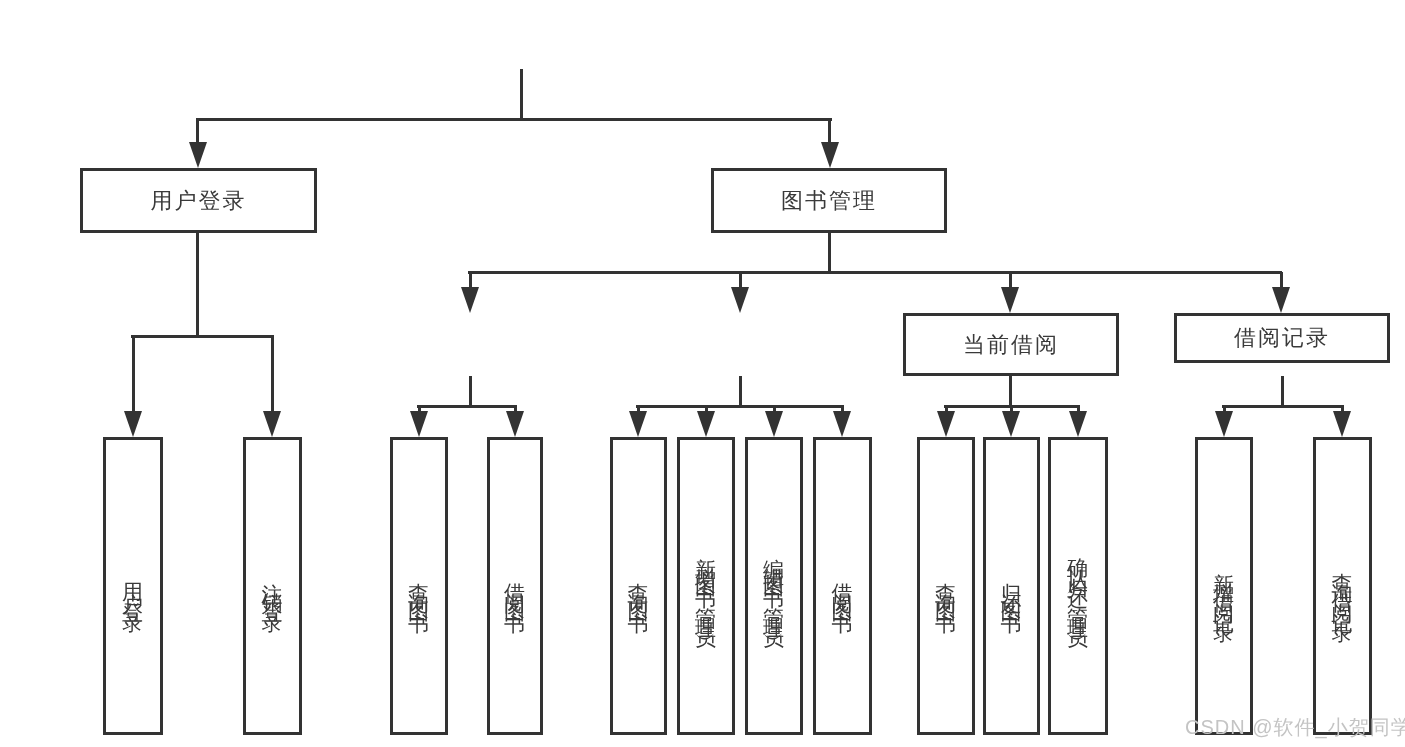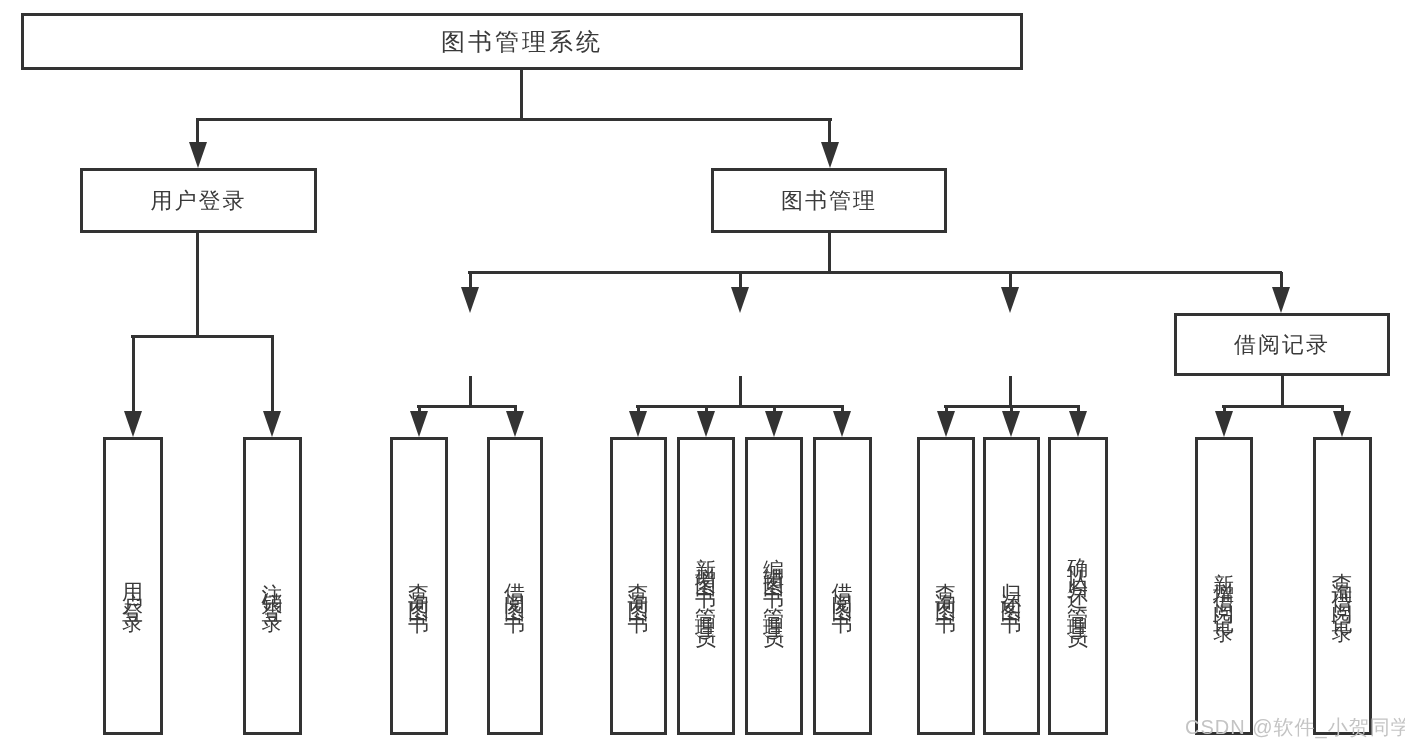--- a/index.html
+++ b/index.html
@@ -105,30 +105,30 @@
   <div class="vl" style="left:1077px;top:406px;height:6px"></div>
   <div class="ah" style="left:1069px;top:411px"></div>
 
   <div class="vl" style="left:1281px;top:376px;height:30px"></div>
   <div class="hl" style="left:1222px;top:405px;width:122px"></div>
   <div class="vl" style="left:1223px;top:406px;height:6px"></div>
   <div class="ah" style="left:1215px;top:411px"></div>
   <div class="vl" style="left:1341px;top:406px;height:6px"></div>
   <div class="ah" style="left:1333px;top:411px"></div>
 
-  <div class="hbox root" style="left:21px;top:13px;width:1002px;height:57px">图书管理系统</div>
 
   <div class="hbox" style="left:80px;top:168px;width:237px;height:65px">用户登录</div>
 
   <div class="hbox" style="left:711px;top:168px;width:236px;height:65px">图书管理</div>
 
 
 
+  <div class="hbox" style="left:903px;top:313px;width:216px;height:63px">当前借阅</div>
 
-  <div class="hbox" style="left:1174px;top:313px;width:216px;height:63px">借阅记录</div>
+  <div class="hbox" style="left:1174px;top:313px;width:216px;height:50px">借阅记录</div>
 
   <div class="vbox" style="left:103px;width:60px">用户登录</div>
 
   <div class="vbox" style="left:243px;width:59px">注销登录</div>
 
   <div class="vbox" style="left:390px;width:58px">查询图书</div>
 
   <div class="vbox" style="left:487px;width:56px">借阅图书</div>
 
   <div class="vbox" style="left:610px;width:57px">查询图书</div>

